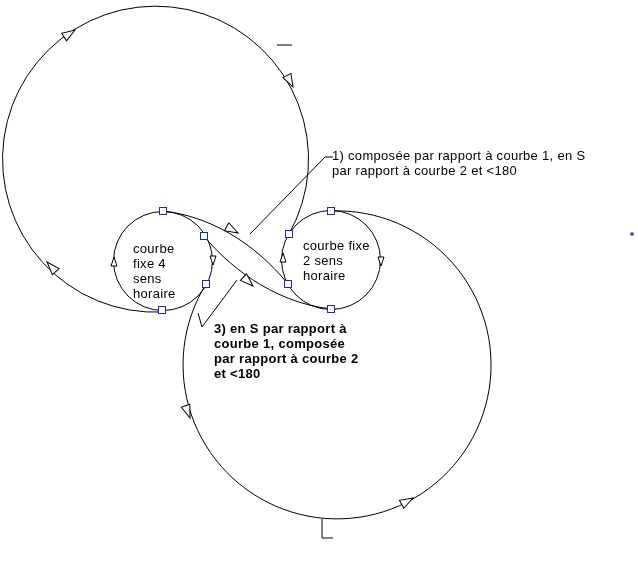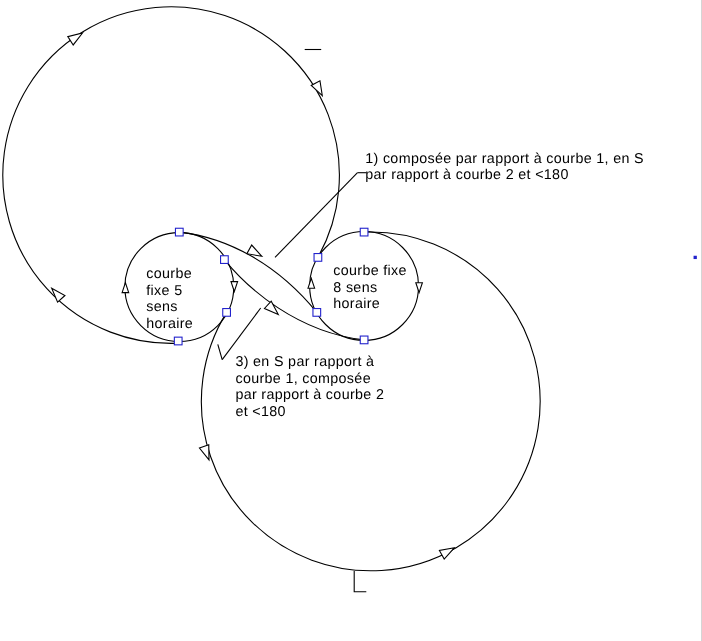--- a/index.html
+++ b/index.html
@@ -70,26 +70,26 @@
       <rect class="marker" x="202.5" y="280.5" width="7" height="7"></rect>
       <rect class="marker" x="158.5" y="306.5" width="7" height="7"></rect>
       <rect class="marker" x="327.5" y="207.5" width="7" height="7"></rect>
       <rect class="marker" x="285.5" y="230.5" width="7" height="7"></rect>
       <rect class="marker" x="284.5" y="280.5" width="7" height="7"></rect>
       <rect class="marker" x="327.5" y="305.5" width="7" height="7"></rect>
       <rect class="dot" x="630.5" y="232.5" width="3" height="3"></rect>
     </g>
   </svg>
 
-  <div class="txt" style="left:332px;top:136px;">1) composée par rapport à courbe 1, en S
+  <div class="txt" style="left:332px;top:148px;">1) composée par rapport à courbe 1, en S
 par rapport à courbe 2 et &lt;180</div>
-  <div class="txt" style="left:214px;top:321px;">3) en S par rapport à
+  <div class="txt" style="left:214px;top:321px;font-weight:bold;">3) en S par rapport à
 courbe 1, composée
 par rapport à courbe 2
 et &lt;180</div>
   <div class="txt" style="left:133px;top:241px;">courbe
-fixe 5
+fixe 4
 sens
 horaire</div>
   <div class="txt" style="left:303px;top:238px;">courbe fixe
-8 sens
+2 sens
 horaire</div>
 </div>
 
 </body></html>

